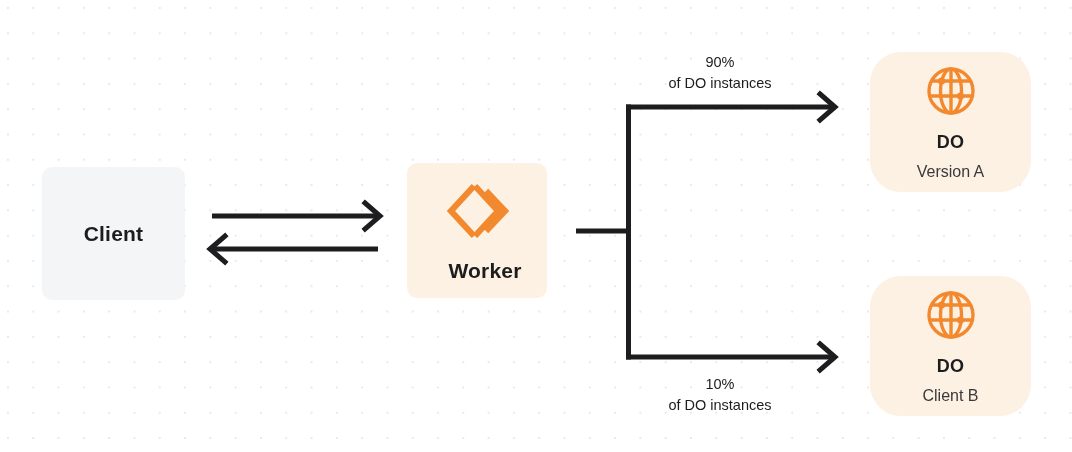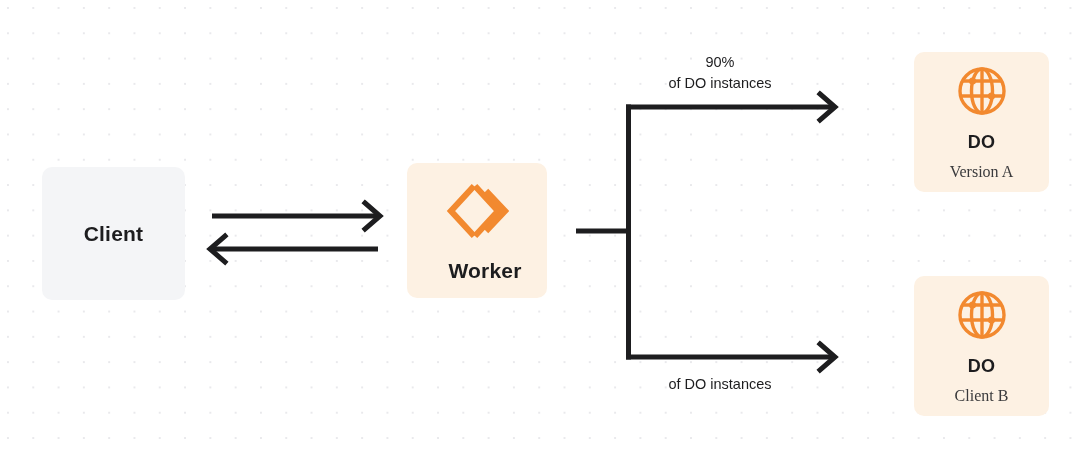--- a/index.html
+++ b/index.html
@@ -63,40 +63,40 @@
   .node-worker .node-title {
     font-size: 21px;
     font-weight: bold;
     color: #1d1d1f;
     margin-top: 16px;
     letter-spacing: 0.2px;
     margin-left: 16px;
   }
 
   .node-do {
-    left: 914px;
-    width: 135px;
+    left: 870px;
+    width: 161px;
     height: 140px;
     background: #fdf1e3;
+    border-radius: 31px;
   }
   .node-do-a { top: 52px; }
   .node-do-b { top: 276px; }
   .node-do .node-title {
     font-size: 18px;
     font-weight: bold;
     color: #1d1d1f;
     margin-top: 13px;
     letter-spacing: 0.3px;
   }
   .node-do .node-sub {
     font-size: 16px;
     font-weight: normal;
     color: #3a3a3c;
     margin-top: 10px;
-    font-family: Liberation Serif, serif;
   }
 
   .icon-wrap {
     display: flex;
     align-items: center;
     justify-content: center;
     line-height: 0;
   }
 
   
@@ -162,20 +162,21 @@
       <polyline points="820,344 835,357 820,370" fill="none" stroke="#1d1d1f" stroke-width="5" stroke-linecap="square" stroke-linejoin="miter"></polyline>
     </g>
   </svg>
 
   <div class="edge-label edge-label-top">
     <div>90%</div>
     <div>of DO instances</div>
   </div>
 
   <div class="edge-label edge-label-bottom">
+    <div>10%</div>
     <div>of DO instances</div>
   </div>
 
   <div class="node node-client">
     <div class="node-title">Client</div>
   </div>
 
   <div class="node node-worker">
     <div class="icon-wrap">
       <svg width="64" height="64" viewBox="0 0 64 64" xmlns="http://www.w3.org/2000/svg">

